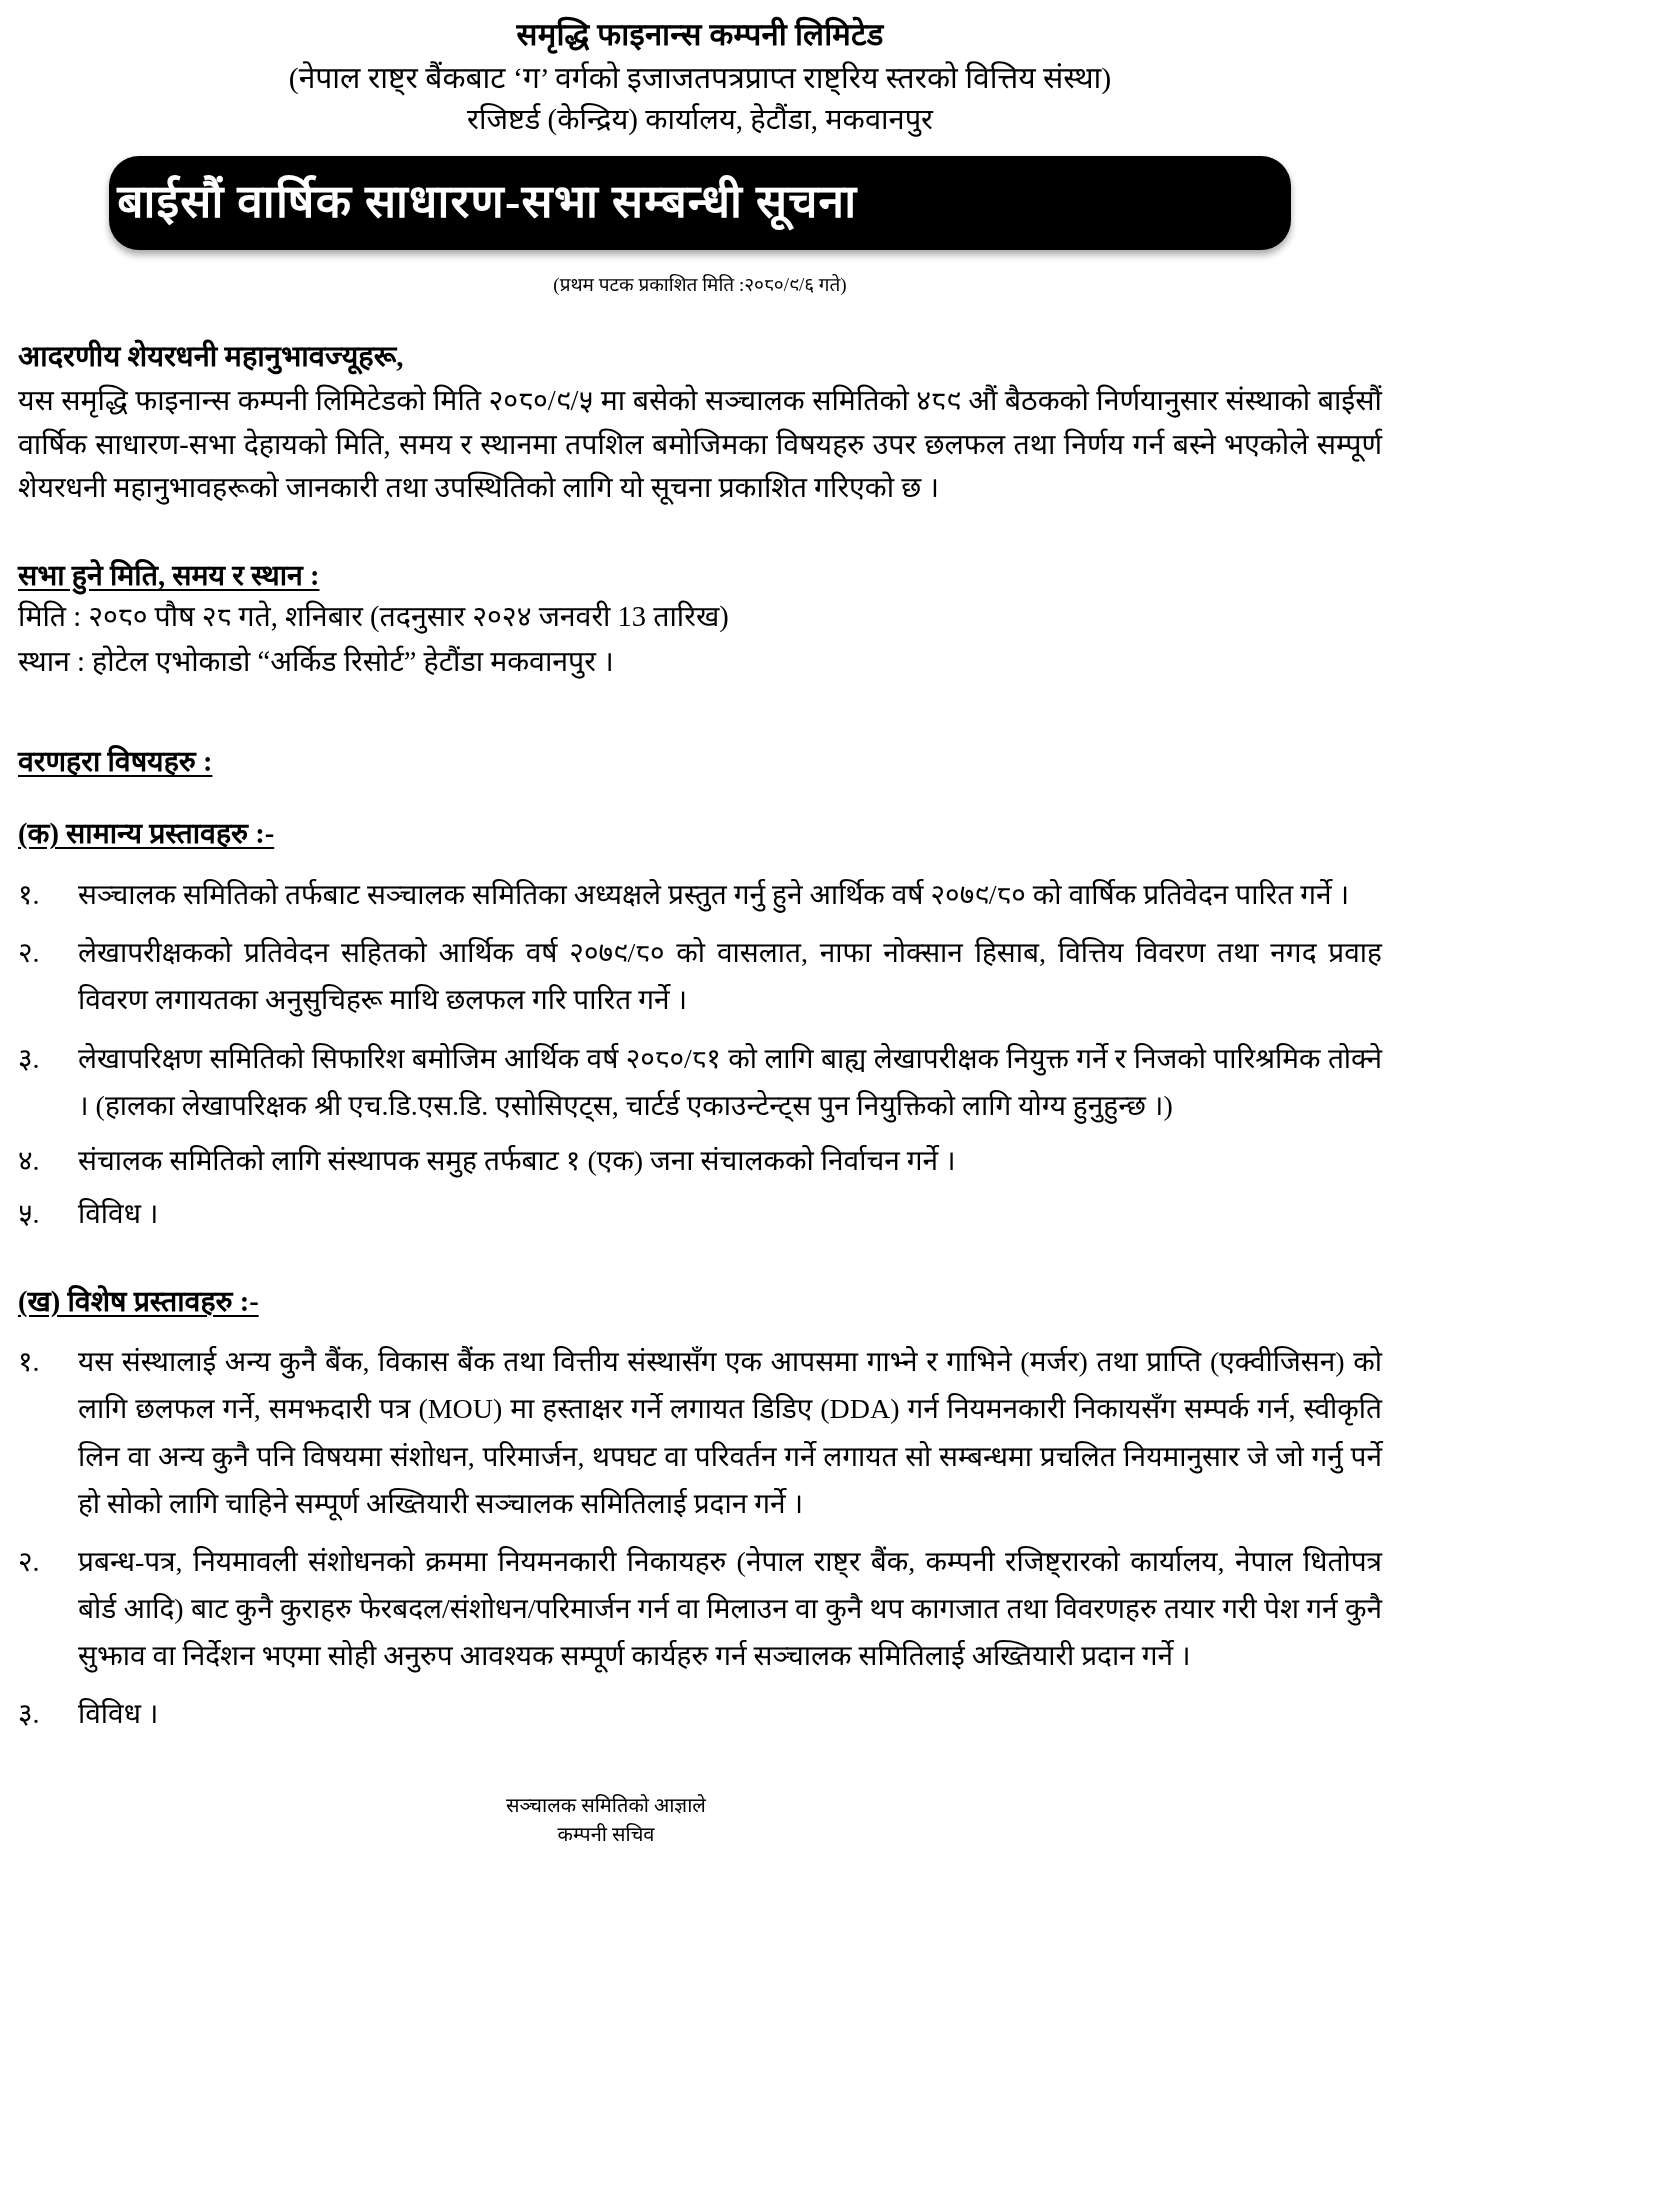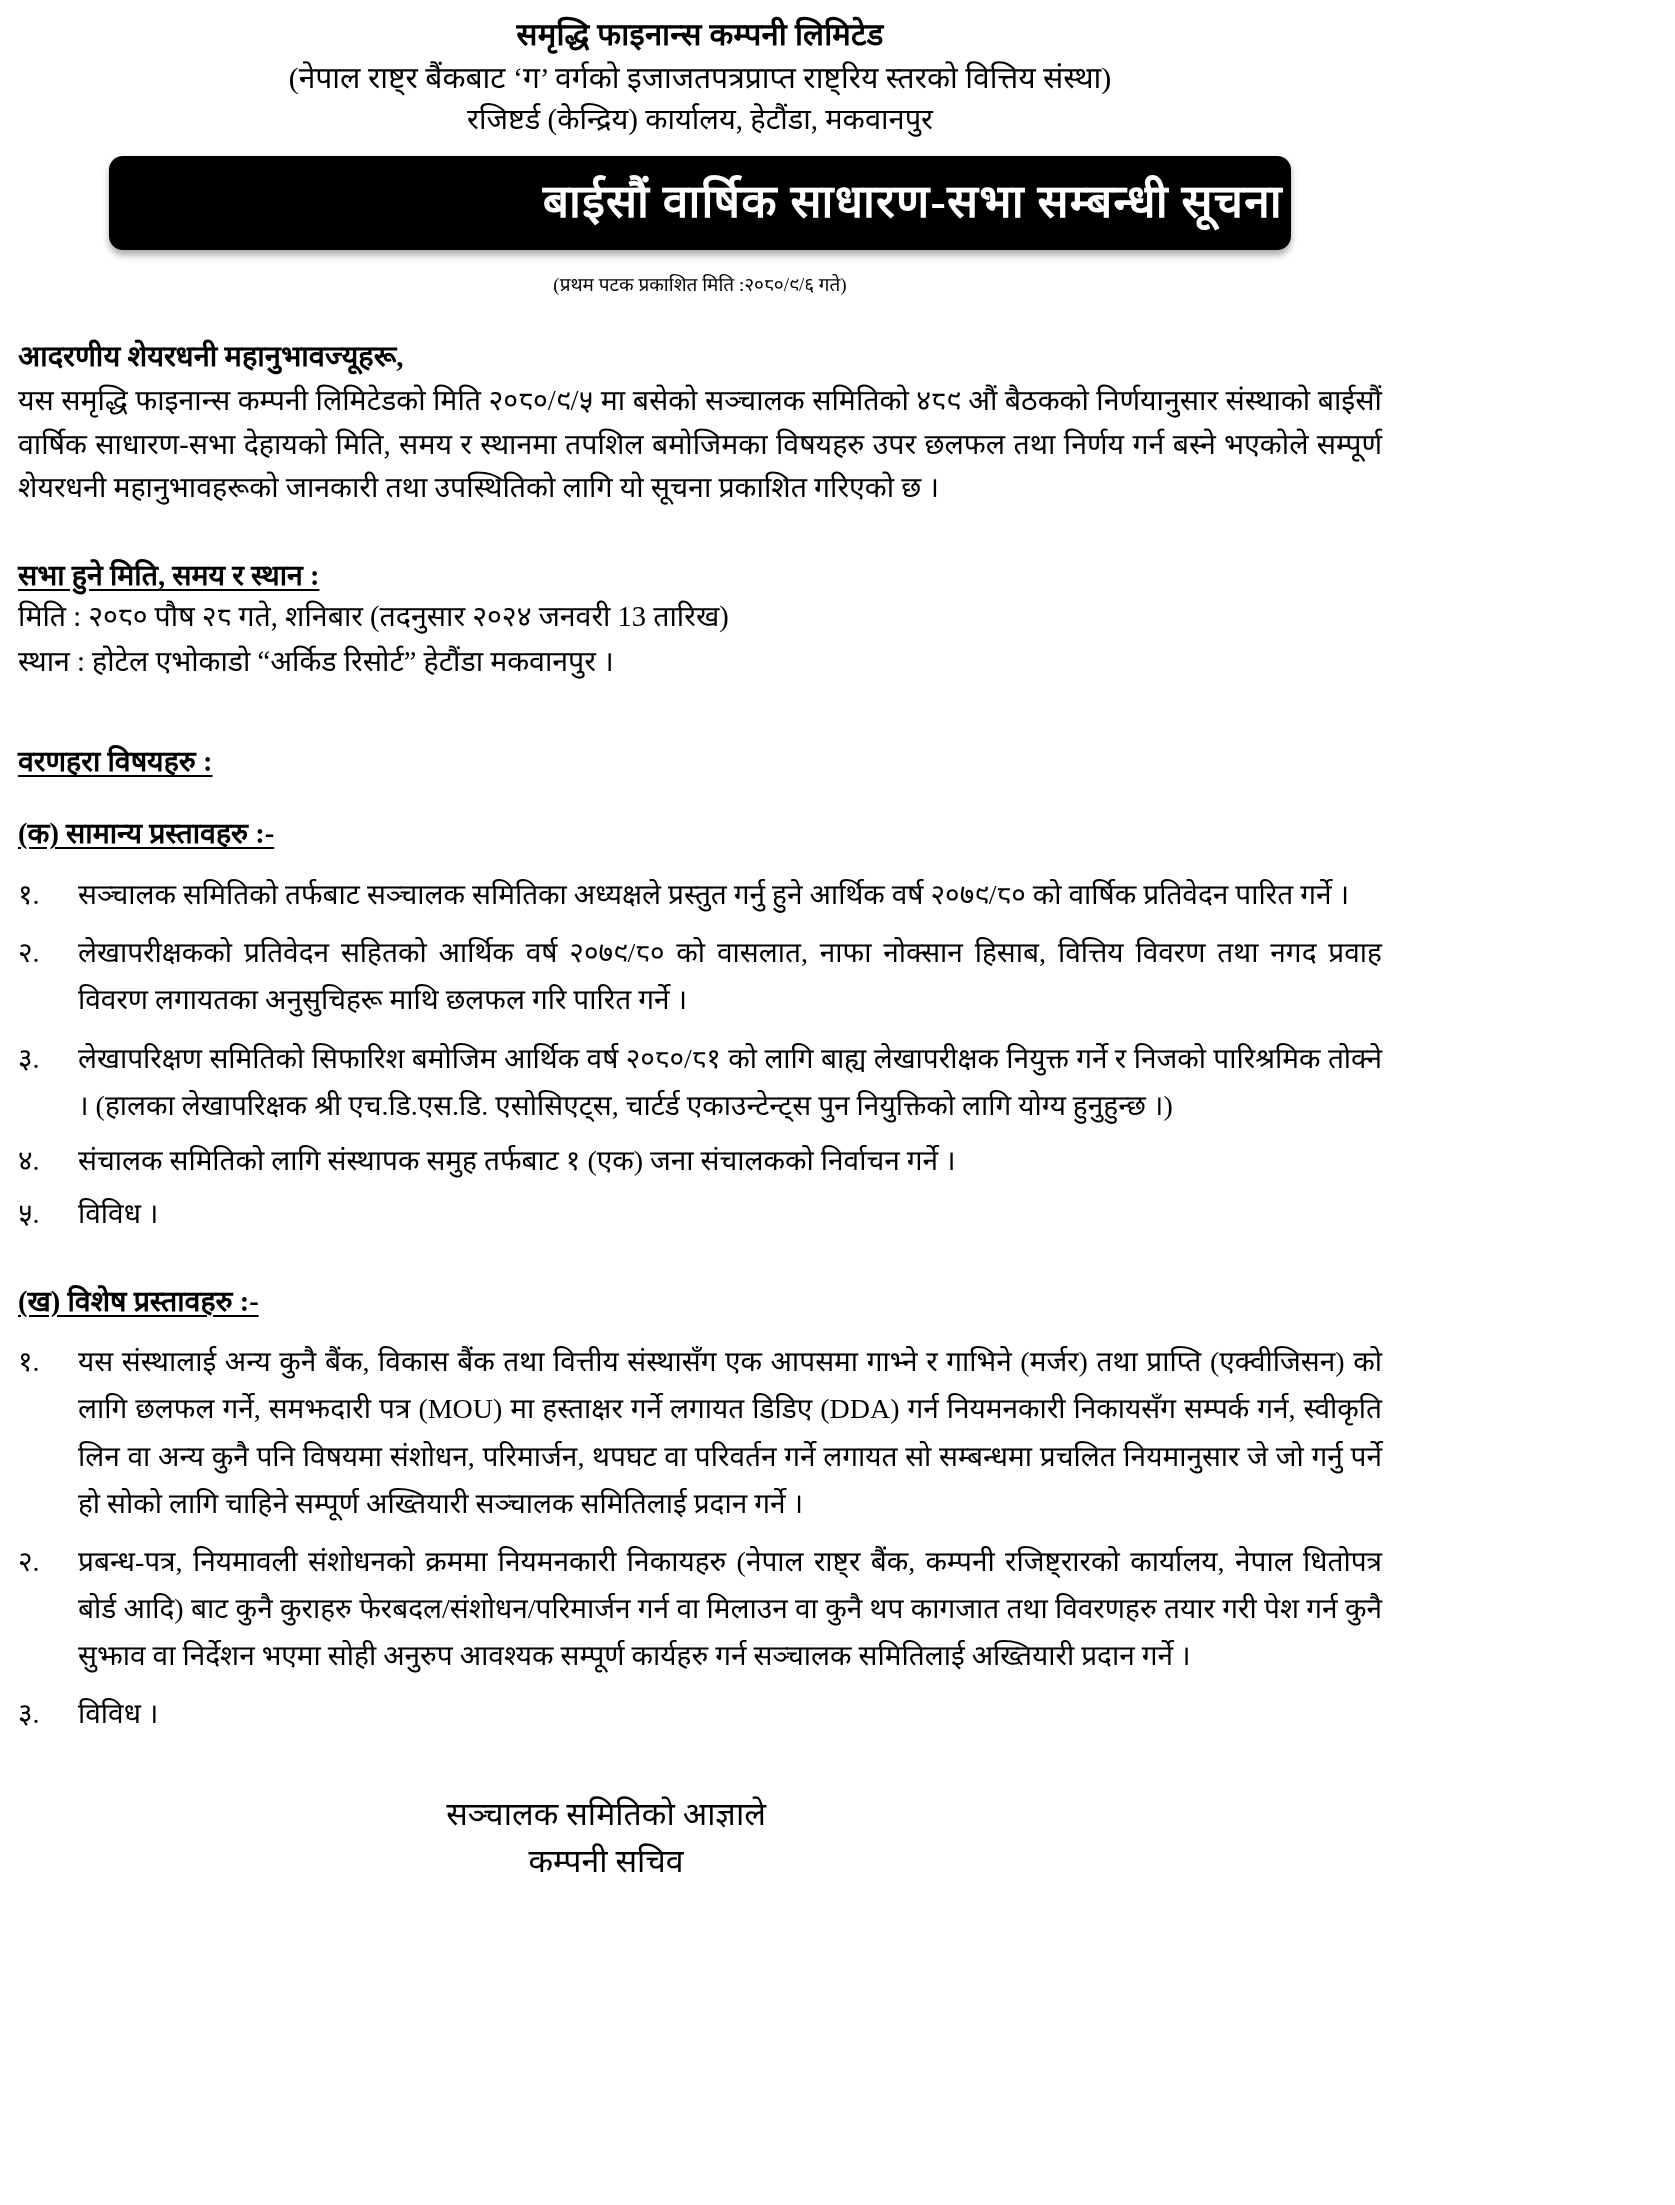--- a/index.html
+++ b/index.html
@@ -45,23 +45,23 @@
     margin-top: 3.3px;
   }
 
   
   .banner-wrap {
     margin: 18px 91px 0 91px;
     position: relative;
   }
   .banner {
     background: #000000;
-    border-radius: 14px;
+    border-radius: 30px;
     padding: 19.6px 8.2px 23px 8.2px;
-    text-align: right;
+    text-align: left;
     box-shadow: 0 4.1px 7.3px rgba(0,0,0,0.33);
   }
   .banner-title {
     color: #ffffff;
     font-size: 46px;
     font-weight: bold;
     letter-spacing: 1.2px;
     line-height: 1.12;
   }
 
@@ -151,21 +151,21 @@
   
   .special-list { margin-left: 46px; margin-right: 18px; margin-top: 16.3px; }
   .special-list > li { line-height: 1.58; margin-bottom: 3.3px; }
   .special-list > li .num { width: 51px; }
 
   
   .signature {
     margin-top: 54px;
     text-align: center;
     padding-right: 188px;
-    font-size: 32px;
+    font-size: 20px;
     line-height: 1.45;
   }
   .signature .sig-line { display: block; }
 </style>
 </head>
 <body>
 
 <div class="page">
 
   <div class="masthead">

